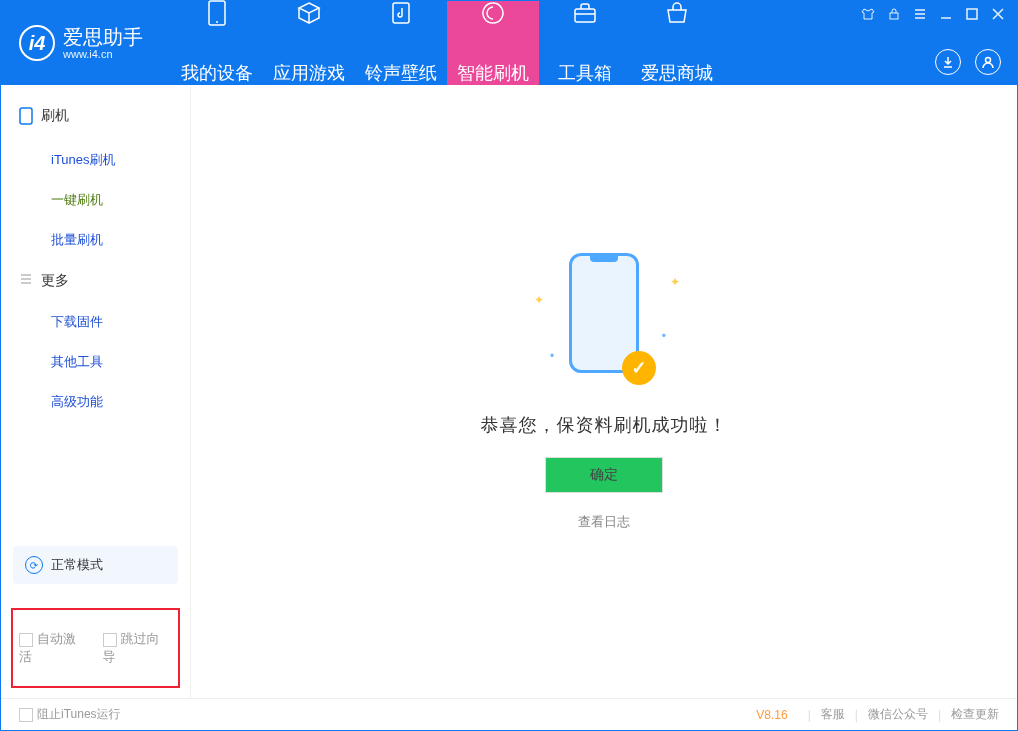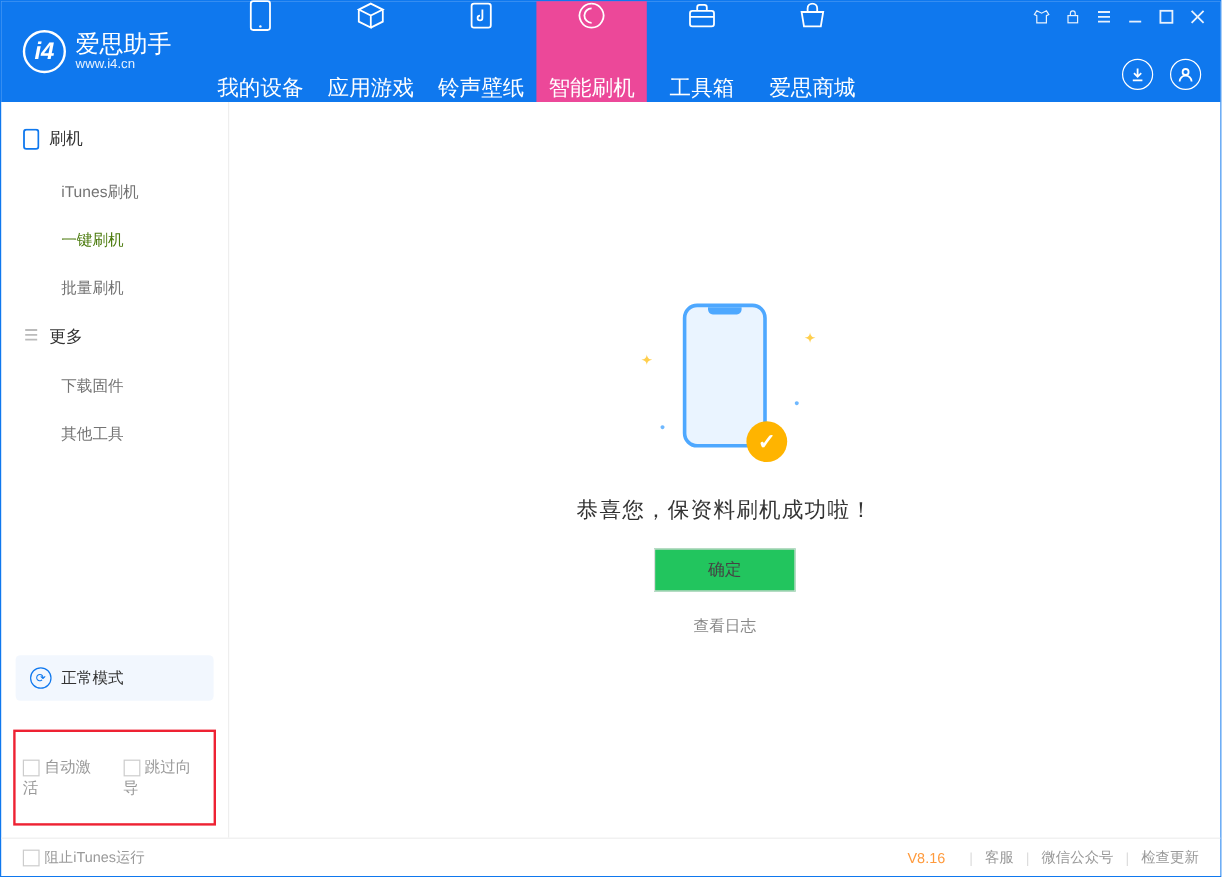--- a/index.html
+++ b/index.html
@@ -19,21 +19,21 @@
 .nav-icon { width: 24px; height: 24px; display: flex; align-items: center; justify-content: center; }
 .header-right { position: absolute; right: 10px; top: 6px; display: flex; gap: 10px; align-items: center; font-size: 14px; }
 .header-right .win-btn { width: 16px; height: 16px; cursor: pointer; opacity: .9; }
 .header-circles { position: absolute; right: 16px; bottom: 10px; display: flex; gap: 14px; }
 .circle-btn { width: 26px; height: 26px; border: 1.5px solid #fff; border-radius: 50%; display: flex; align-items: center; justify-content: center; cursor: pointer; }
 
 
 .body { flex: 1; display: flex; min-height: 0; }
 .sidebar { width: 190px; border-right: 1px solid #eee; display: flex; flex-direction: column; padding-top: 10px; }
 .side-group-title { display: flex; align-items: flex-start; gap: 8px; padding: 12px 18px; font-size: 14px; color: #333; font-weight: 500; }
-.side-item { padding: 11px 18px 11px 50px; font-size: 13px; color: #737373; cursor: pointer; }
+.side-item { padding: 11px 18px 11px 50px; font-size: 13px; color: #1d4ed8; cursor: pointer; }
 .side-item.active { color: #4d7c0f; }
 .side-spacer { flex: 1; }
 .mode-card, .device-card { margin: 6px 12px; background: #f2f7fe; border-radius: 4px; padding: 10px 12px; font-size: 13px; color: #333; }
 .mode-card { display: flex; align-items: center; gap: 8px; }
 .mode-dot { width: 18px; height: 18px; border-radius: 50%; border: 1px solid #0f78ee; display: inline-flex; align-items: center; justify-content: center; color: #0f78ee; font-size: 10px; }
 .device-card { }
 .device-name { font-weight: 600; color: #222; margin-left: 4px; display: inline; }
 .device-badge { display: inline-block; margin-top: 6px; margin-left: 20px; background: #e3f0ff; color: #0f78ee; border-radius: 10px; padding: 1px 10px; font-size: 12px; }
 .device-type { margin-left: 20px; margin-top: 4px; color: #aaa; font-size: 12px; }
 .highlight-box { margin: 18px 10px 10px 10px; border: 2px solid #e23; padding: 20px 6px; display: flex; gap: 14px; align-items: center; font-size: 13px; color: #999; }
@@ -177,20 +177,21 @@
       <div class="side-item">批量刷机</div>
 
       <div class="side-group-title">
         <span><svg width="14" height="14" viewBox="0 0 14 14">
               <path d="M2 3 H12 M2 7 H12 M2 11 H12" stroke="#bbb" stroke-width="1.5"></path>
             </svg></span>
         <span>更多</span>
       </div>
       <div class="side-item">下载固件</div>
       <div class="side-item">其他工具</div>
+      <div class="side-item">高级功能</div>
 
       <div class="side-spacer"></div>
 
       <div class="mode-card">
         <span class="mode-dot">⟳</span>
         <span>正常模式</span>
       </div>
 
 
       <div class="highlight-box">

